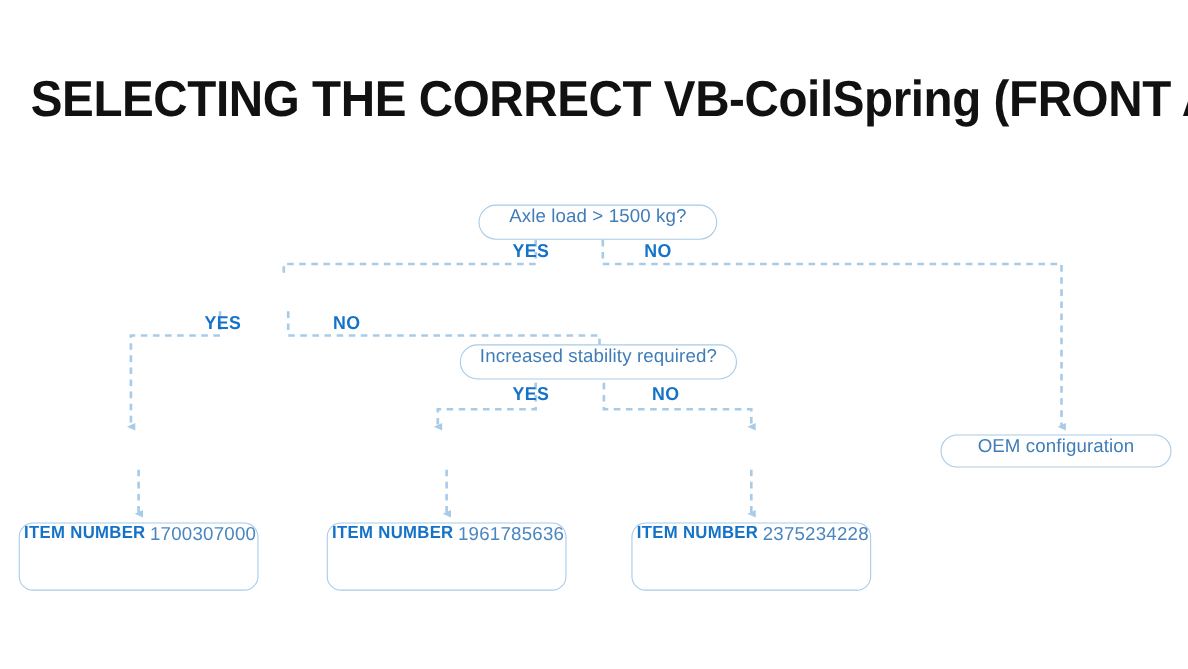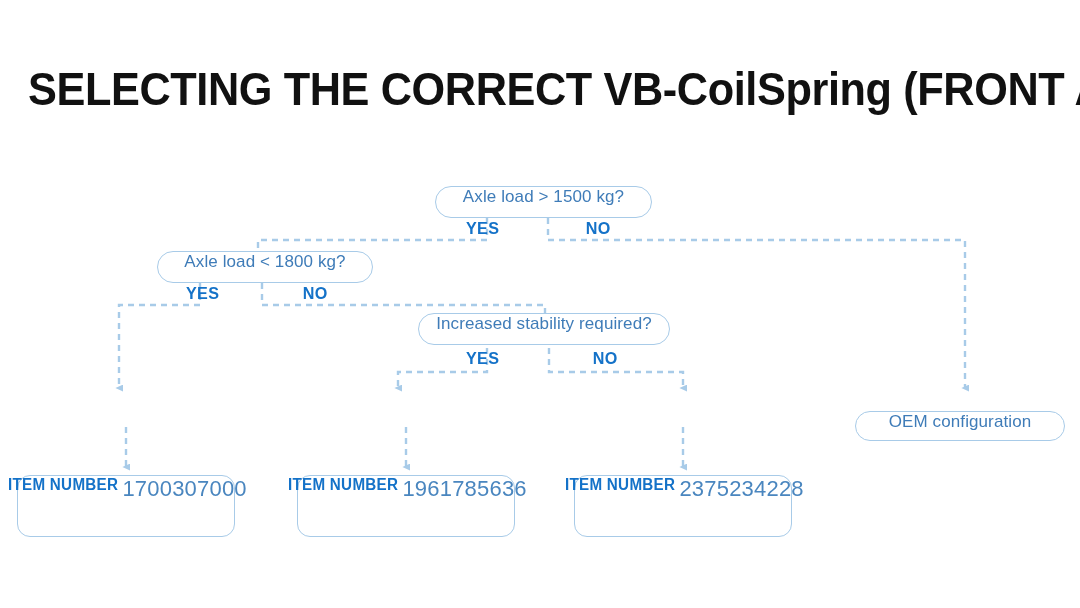--- a/index.html
+++ b/index.html
@@ -63,21 +63,21 @@
   }
   .item-label{
     font-family:"Liberation Sans Narrow","Liberation Sans", sans-serif;
     font-weight:bold;
     font-size:16px;
     letter-spacing:0.3px;
     color:#1472c8;
     transform:scaleX(0.95);
   }
   .item-value{
-    font-size:22px;
+    font-size:17px;
     color:#4a86bf;
     letter-spacing:0.2px;
   }
 
   
   .branch-label{
     position:absolute;
     font-family:"Liberation Sans Narrow","Liberation Sans", sans-serif;
     font-weight:bold;
     font-size:17px;
@@ -120,33 +120,30 @@
       <path d="M683,427 L683,467" marker-end="url(#arrow)"></path>
     </g>
   </svg>
 
   <div class="node decision" style="left:435px; top:186px; width:217px;">
     <span>Axle load &gt; 1500 kg?</span>
   </div>
   <div class="branch-label" style="left:465px; top:219px;">YES</div>
   <div class="branch-label" style="left:585px; top:219px;">NO</div>
 
-  <div class="node decision" style="left:157px; top:251px; width:216px;">
-    <span>Axle load &lt; 1800 kg?</span>
-  </div>
   <div class="branch-label" style="left:185px; top:284px;">YES</div>
   <div class="branch-label" style="left:302px; top:284px;">NO</div>
 
   <div class="node decision" style="left:418px; top:313px; width:252px;">
     <span>Increased stability required?</span>
   </div>
   <div class="branch-label" style="left:465px; top:349px;">YES</div>
   <div class="branch-label" style="left:592px; top:349px;">NO</div>
 
-  <div class="node result" style="left:855px; top:395px; width:210px;margin-top:16px;">
+  <div class="node result" style="left:855px; top:395px; width:210px;">
     <span>OEM configuration</span>
   </div>
 
   <div class="node item-box" style="left:17px; top:475px; width:218px;">
     <span class="item-label">ITEM NUMBER</span>
     <span class="item-value">1700307000</span>
   </div>
 
   <div class="node item-box" style="left:297px; top:475px; width:218px;">
     <span class="item-label">ITEM NUMBER</span>

